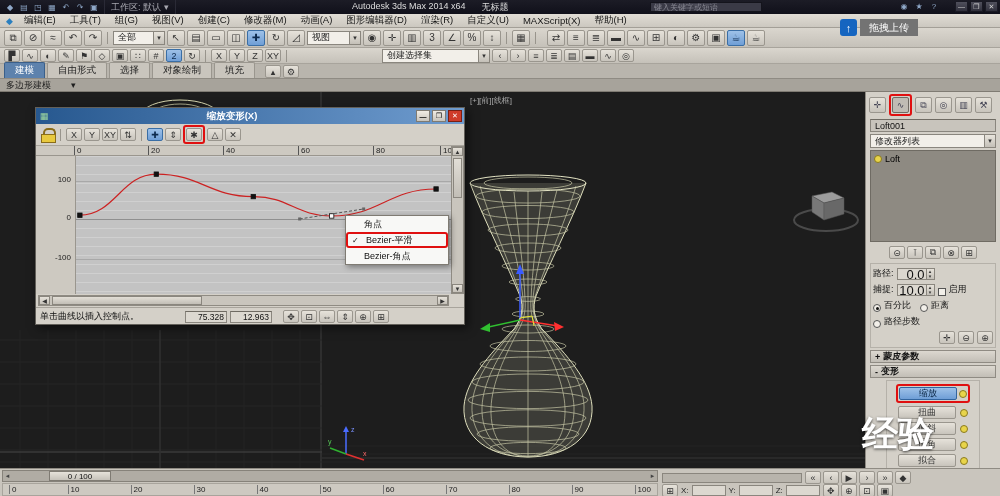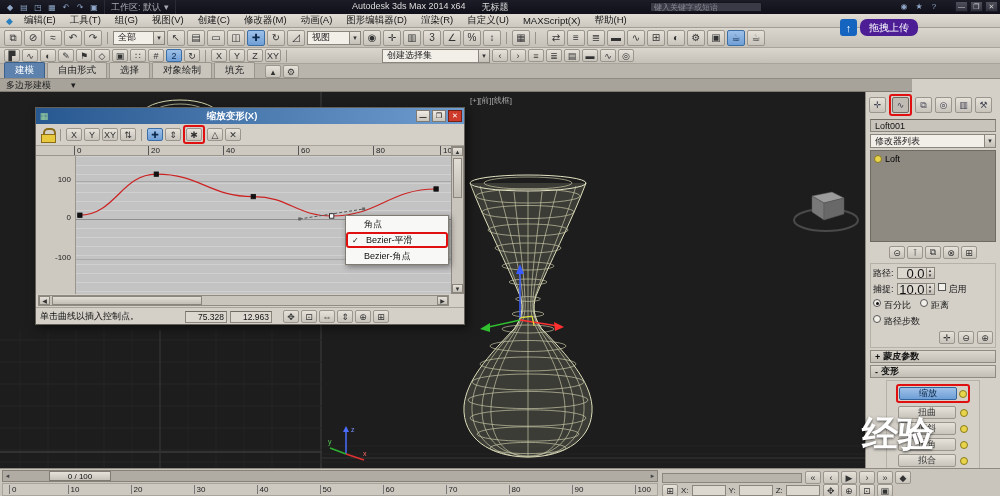--- a/index.html
+++ b/index.html
@@ -11,41 +11,41 @@
 .tb-ic{width:12px;height:11px;display:flex;align-items:center;justify-content:center;color:#8fa8c8;font-size:8px}
 .workspace{display:flex;align-items:center;gap:3px;padding:0 6px;border-left:1px solid #2a2a36;border-right:1px solid #2a2a36;color:#a8a8b0;height:100%}
 .title-center{position:absolute;left:352px;top:1px;display:flex;gap:16px;color:#dcdcdc}
 #search-box{position:absolute;left:650px;top:2px;width:112px;height:10px;background:#3a3a46;border:1px solid #14141c;color:#8a8a94;font-size:8px;display:flex;align-items:center;padding:0 3px}
 .tb-right{position:absolute;right:60px;top:1px;display:flex;gap:3px}
 .win-btns{position:absolute;right:2px;top:1px;display:flex;gap:2px}
 .win-btn{width:13px;height:11px;background:linear-gradient(#50505c,#30303c);border:1px solid #1a1a24;color:#cfcfcf;font-size:7px;display:flex;align-items:center;justify-content:center}
 
 #upload{position:absolute;left:840px;top:19px;display:flex;gap:3px;align-items:center;z-index:50}
 #upload .up-ic{width:17px;height:17px;background:#1565c0;border-radius:3px;color:#fff;display:flex;align-items:center;justify-content:center;font-size:11px}
-#upload .up-lb{height:17px;background:#4c1d95;border-radius:7px;color:#fff;font-size:10px;display:flex;align-items:center;padding:0 9px}
+#upload .up-lb{height:17px;background:#737373;border-radius:0;color:#fff;font-size:10px;display:flex;align-items:center;padding:0 9px}
 
 #menubar{position:absolute;left:0;top:14px;width:1000px;height:14px;background:linear-gradient(#e0dcd4,#ccc8c0);border-bottom:1px solid #a39f97;display:flex;align-items:center;font-size:9.5px;color:#151515;padding-left:2px}
 .menu-item{padding:0 7px;height:100%;display:flex;align-items:center;white-space:nowrap}
 .menu-logo{width:15px;text-align:center;color:#2a7fbf;font-size:9px}
 
 .toolbar{position:absolute;left:0;width:1000px;background:linear-gradient(#dad6ce,#c5c1b9);border-bottom:1px solid #a8a49c;display:flex;align-items:center;gap:2px;padding-left:4px}
 #tb1{top:28px;height:20px}
 #tb2{top:48px;height:16px}
 .ib{display:inline-flex;align-items:center;justify-content:center;width:18px;height:16px;font-size:10px;color:#333;background:linear-gradient(#e6e2da,#c8c4bc);border:1px solid #9a968e;border-radius:2px;flex:none}
 .ib.sm{width:16px;height:13px;font-size:9px}
 .ib.active{background:linear-gradient(#9ec1e8,#6f9ed6);border-color:#3a6ea5;color:#0d2a4d}
 .iconlist{display:flex;gap:2px;align-items:center}
 .sep{width:1px;height:12px;background:#98948c;margin:0 3px;flex:none}
 .dd{height:14px;background:#f2efe9;border:1px solid #8a867e;display:flex;align-items:center;font-size:9px;color:#222;padding-left:4px;flex:none;justify-content:space-between}
 .dd .da{width:11px;height:100%;background:linear-gradient(#e8e4dc,#c4c0b8);border-left:1px solid #8a867e;display:flex;align-items:center;justify-content:center;font-size:7px;color:#333}
 
 #ribtabs{position:absolute;left:0;top:64px;width:1000px;height:15px;background:#b9b5ad;border-bottom:1px solid #8f8b83;display:flex;align-items:flex-end;padding-left:4px;font-size:9.5px;gap:2px}
 .rtab{padding:1px 10px;color:#222;background:linear-gradient(#d2cec6,#beb ab2);background:#c9c5bd;border:1px solid #9a968e;border-bottom:none;border-radius:2px 2px 0 0;white-space:nowrap}
 .rtab.active{background:#5d82ad;color:#fff;border-color:#3a5f8a}
-#strip{position:absolute;left:0;top:79px;width:912px;height:13px;background:#a7a39b;border-bottom:1px solid #7f7b73;color:#1d1d1d;font-size:9px;display:flex;align-items:center;padding-left:6px;gap:20px}
+#strip{position:absolute;left:0;top:79px;width:1000px;height:13px;background:#a7a39b;border-bottom:1px solid #7f7b73;color:#1d1d1d;font-size:9px;display:flex;align-items:center;padding-left:6px;gap:20px}
 
 #vp{position:absolute;left:0;top:92px;width:865px;height:376px;background:#1d1d1d;overflow:hidden}
 .vp-divider{position:absolute;left:320px;top:0;width:2px;height:376px;background:#2e2e2e}
 .vp-label{position:absolute;color:#a8a8a8;font-size:8px;letter-spacing:0}
 
 #dlg{position:absolute;left:35px;top:107px;width:430px;height:218px;background:#d4d0c8;border:1px solid #63605a;box-shadow:3px 3px 9px rgba(0,0,0,.55);z-index:10}
 .dtitle{height:16px;background:linear-gradient(90deg,#27588f,#6f9ccf);display:flex;align-items:center;color:#fff;font-size:9.5px;font-weight:bold;padding:0 2px}
 .dtitle .dticon{width:12px;color:#9fd89f;font-size:9px;text-align:center}
 .dtitle .dtxt{flex:1;text-align:center}
 .wbtn{width:14px;height:12px;background:linear-gradient(#f0ece4,#c8c4bc);border:1px solid #7f7b73;color:#000;font-size:7px;display:flex;align-items:center;justify-content:center;margin-left:2px}
@@ -81,21 +81,21 @@
 .ptabs{display:flex;gap:3px;padding:2px 3px;align-items:center}
 .ptab{width:17px;height:16px;display:inline-flex;align-items:center;justify-content:center;background:linear-gradient(#e6e2da,#c8c4bc);border:1px solid #9a968e;border-radius:2px;font-size:9px;color:#445}
 .ptab.pressed{background:#c0bcb4;border-color:#6f6b63}
 .namefield{margin:1px 4px;height:13px;background:#c8c4bc;border:1px solid #8a867e;border-top-color:#6f6b63;display:flex;align-items:center;padding-left:4px}
 .pdd{margin:2px 4px;height:14px}
 .stack{margin:2px 4px;height:92px;background:#8e8a82;border:1px solid #6f6b63;padding:1px}
 .stackitem{height:13px;display:flex;align-items:center;gap:3px;padding-left:2px;color:#000}
 .bulb{width:8px;height:8px;border-radius:50%;background:#e8d44a;border:1px solid #8a7a20;flex:none}
 .stackbtns{display:flex;gap:2px;justify-content:center;padding:2px}
 .params{margin:2px 4px;border:1px solid #b5b1a9;padding:3px 2px;display:flex;flex-direction:column;gap:3px}
-.prow{display:flex;align-items:flex-start;gap:3px}
+.prow{display:flex;align-items:flex-end;gap:3px}
 .spin{width:38px;height:12px;background:#dcd8d0;border:1px solid #8a867e;display:flex;align-items:center;flex:none}
 .sp-v{flex:1;text-align:right;padding-right:1px;font-size:13px}
 .sp-a{width:8px;display:flex;flex-direction:column;align-items:center;font-size:5px;line-height:5px;color:#333;background:linear-gradient(#e6e2da,#c4c0b8);border-left:1px solid #8a867e;height:100%;justify-content:center}
 .radio{width:8px;height:8px;border-radius:50%;border:1px solid #555;background:#f2efe9;position:relative;flex:none}
 .radio.sel::after{content:"";position:absolute;left:2px;top:2px;width:3px;height:3px;border-radius:50%;background:#111}
 .cbx{width:8px;height:8px;border:1px solid #555;background:#f2efe9;flex:none}
 .roll{margin:2px 4px;height:13px;background:linear-gradient(#dcd8d0,#c2beb6);border:1px solid #8f8b83;display:flex;align-items:center;padding-left:4px;font-weight:bold;gap:3px}
 .deform{margin:2px 20px;border:1px solid #b5b1a9;padding:3px 0;display:flex;flex-direction:column;gap:3px;align-items:center}
 .drow{display:flex;align-items:center;gap:4px}
 .dbtn{width:58px;height:13px;display:flex;align-items:center;justify-content:center;background:linear-gradient(#e6e2da,#c8c4bc);border:1px solid #9a968e;border-radius:2px;color:#333}

